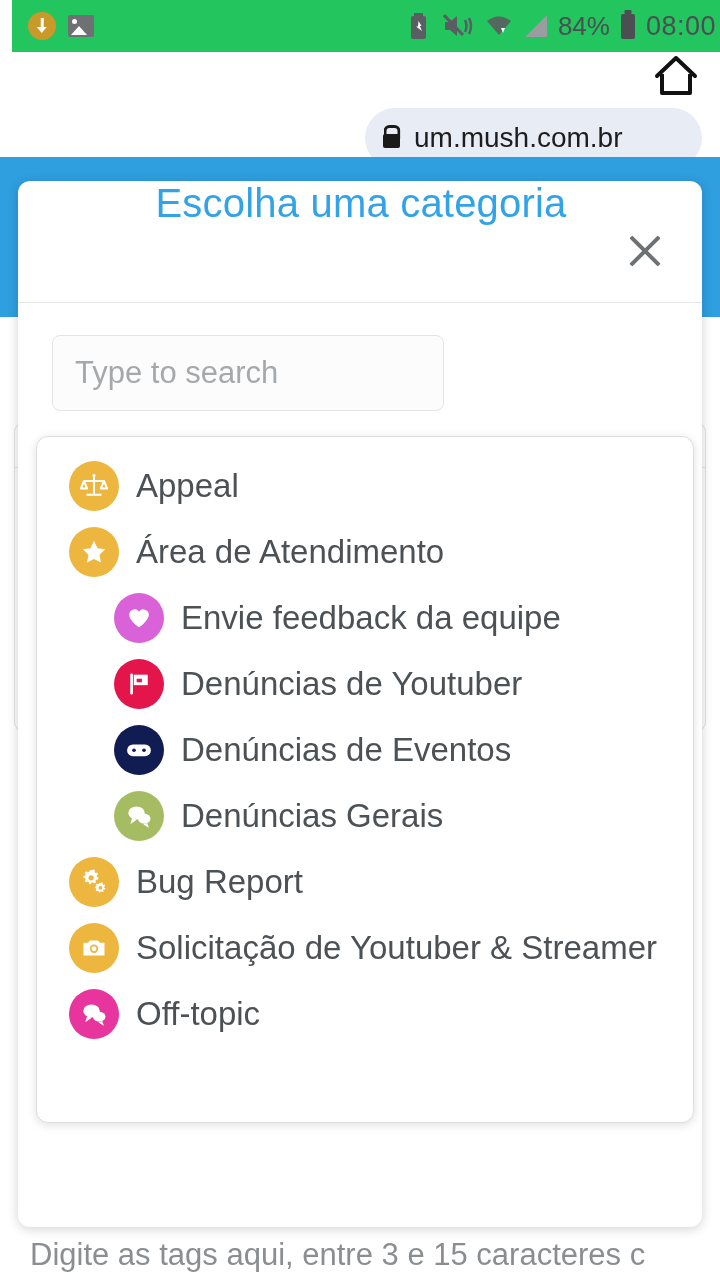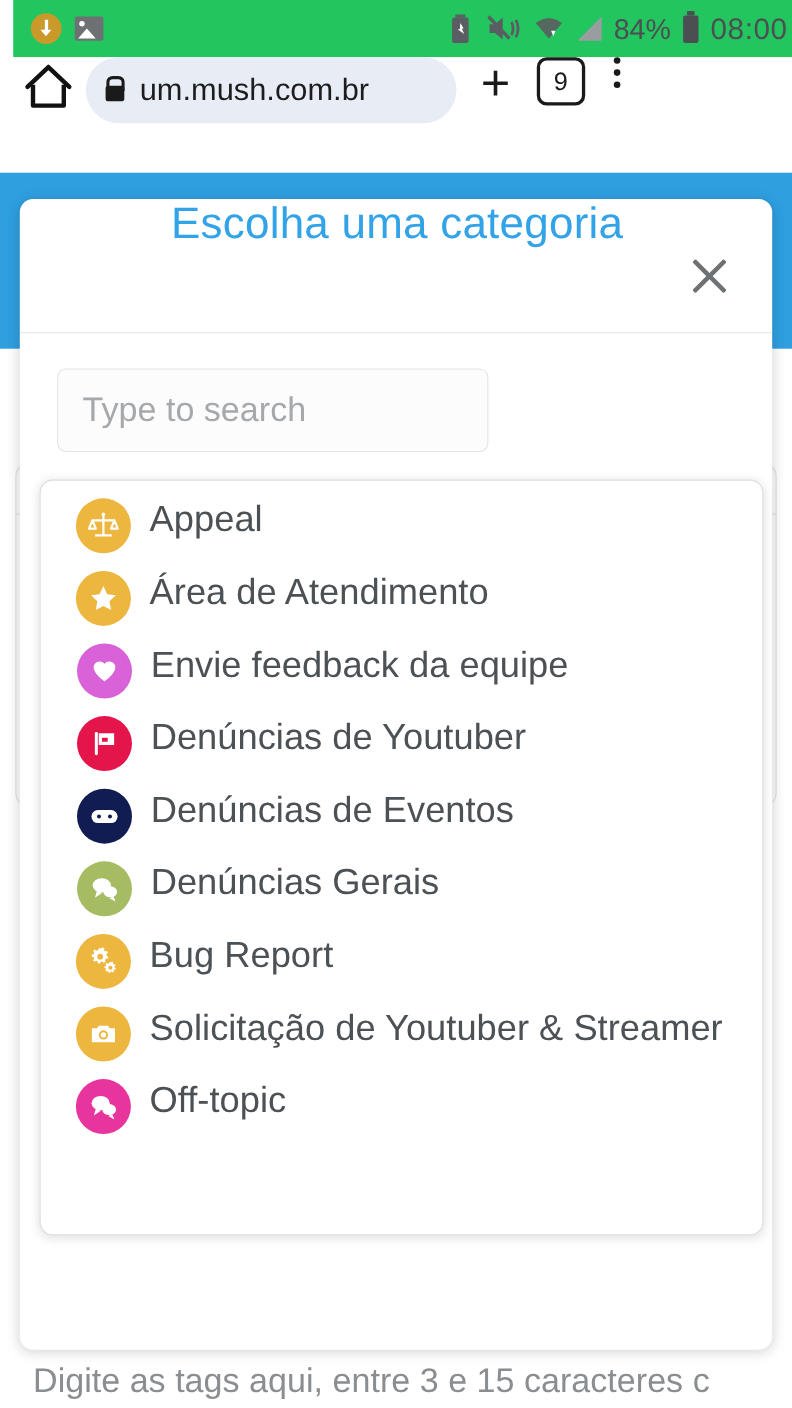--- a/index.html
+++ b/index.html
@@ -70,22 +70,24 @@
   }
   .ic-batt::before{
     content:"";position:absolute;left:50%;top:-4px;transform:translateX(-50%);
     width:7px;height:4px;background:#4c4f52;border-radius:1px;
   }
 
   
   .toolbar{
     height:105px; width:100%;
     background:#ffffff;
-    display:flex; align-items:flex-start;
+    display:flex; align-items:flex-end;
     padding:0 18px;
+    gap:10px;
+    flex-direction:column;
   }
   .home-icon{ width:52px;height:52px;display:flex;align-items:center;justify-content:center; }
   .omnibox{
     flex:0 0 auto;
     width:337px; height:60px;
     background:#e8ecf5; border-radius:30px;
     display:flex; align-items:center;
     padding:0 18px; gap:14px;
     margin-left:8px;
   }
@@ -172,24 +174,24 @@
     left:18px; top:133px;
     width:658px; height:687px;
     background:#ffffff;
     border:1px solid #dedede;
     border-radius:12px;
     box-shadow:0 2px 10px rgba(0,0,0,.13);
     padding:16px 0 18px 0;
     overflow:hidden;
   }
   .cat-row{
-    display:flex; align-items:flex-start; gap:17px;
+    display:flex; align-items:center; gap:17px;
     height:66px; padding-left:32px; cursor:pointer;
   }
-  .cat-row.indent{ padding-left:33px; }
+  .cat-row.indent{ padding-left:77px; }
   .cat-label{
     font-size:33px; color:#4c5155; white-space:nowrap;
   }
   .cat-icon{
     flex:0 0 auto;
     width:50px; height:50px; border-radius:50%;
     display:flex; align-items:center; justify-content:center;
     color:#ffffff;
   }
   .cat-icon svg{ display:block; }

